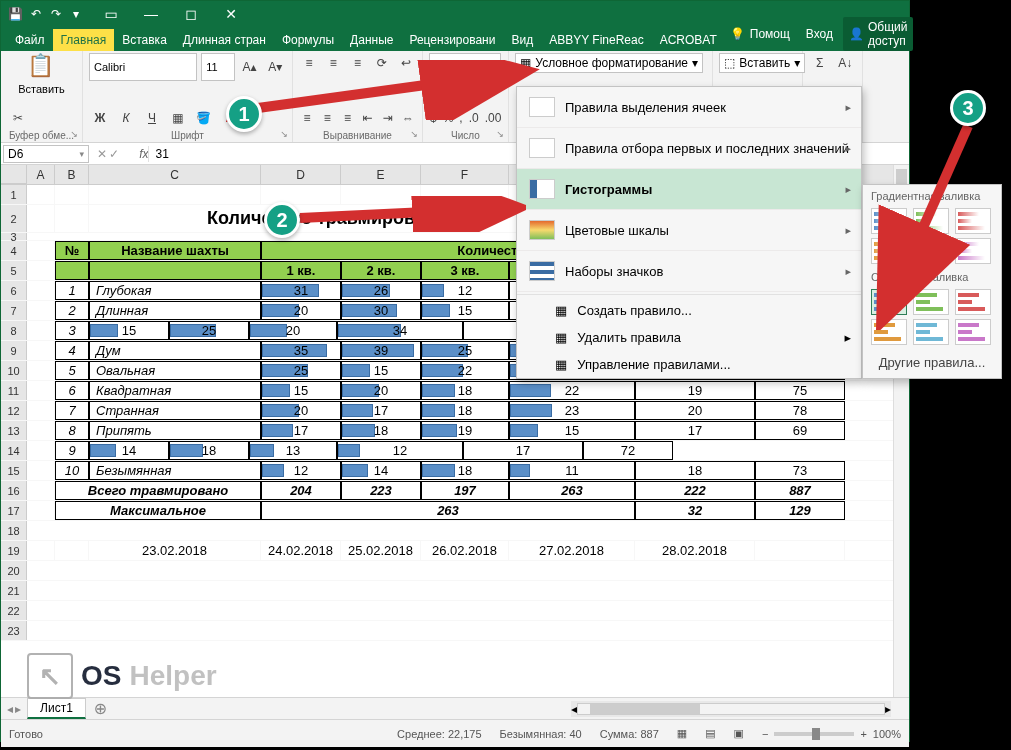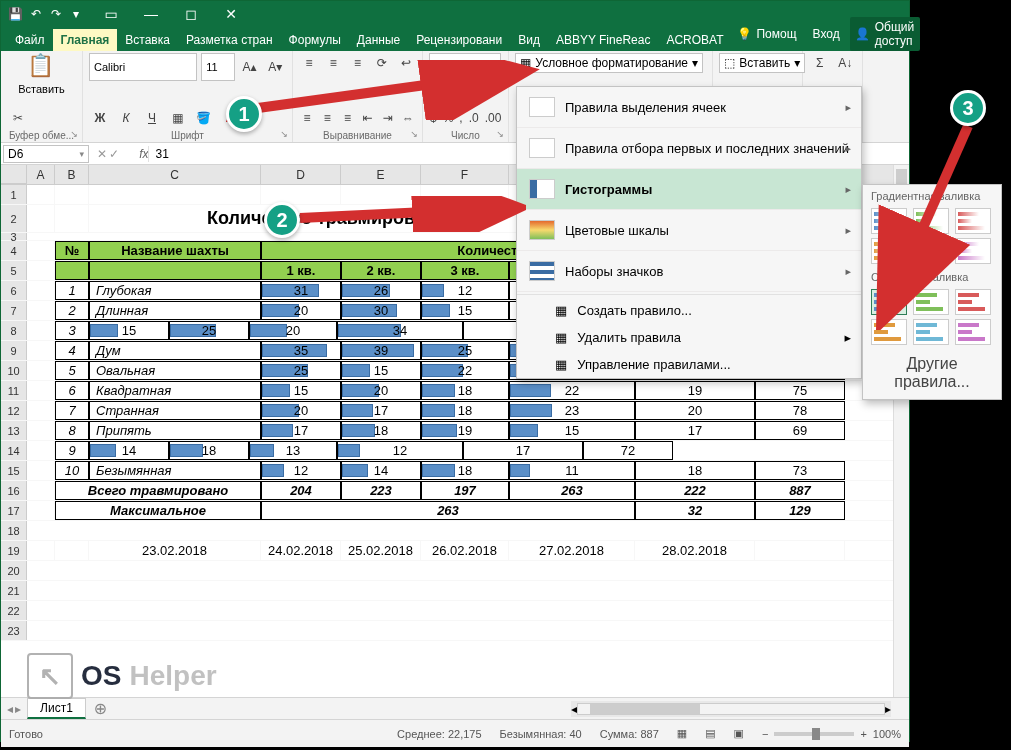--- a/index.html
+++ b/index.html
@@ -11,21 +11,21 @@
   .titlebar .qat { display:flex; gap:2px; padding:0 6px; }
   .titlebar .qat span { width:18px; height:18px; display:inline-flex; align-items:center; justify-content:center; font-size:12px; color:#fff; }
   .titlebar .title { flex:1; text-align:center; font-size:12px; }
   .titlebar .winctl { display:flex; }
   .titlebar .winctl div { width:40px; height:26px; display:flex; align-items:center; justify-content:center; font-size:14px; }
 
   
   .tabsbar { height: 24px; background: #0f7040; display:flex; align-items:flex-end; padding-left:6px; font-size:12px; color:#fff; }
   .tabsbar .tab { padding:4px 8px; cursor:pointer; white-space:nowrap; }
   .tabsbar .tab.file { background:transparent; }
-  .tabsbar .tab.active { background:#fef9c3; color:#1f7246;font-weight:bold; }
+  .tabsbar .tab.active { background:#fde047; color:#1f7246; }
   .tabsbar .spacer { flex:1; }
   .tabsbar .right { display:flex; align-items:center; gap:4px; padding-right:6px; }
   .tabsbar .right .btn { padding:3px 6px; display:flex; align-items:center; gap:4px; font-size:12px; }
   .tabsbar .right .share { background:#0a5c33; border-radius:2px; }
 
   
   .ribbon { height: 92px; background:#f3f3f3; border-bottom:1px solid #d4d4d4; display:flex; position:relative; }
   .group { border-right:1px solid #e1e1e1; padding:2px 6px 14px 6px; display:flex; flex-direction:column; justify-content:space-between; position:relative; }
   .group .lbl { position:absolute; bottom:1px; left:0; right:0; text-align:center; font-size:10px; color:#6a6a6a; }
   .group .row { display:flex; gap:4px; align-items:center; }
@@ -92,21 +92,21 @@
   .ico-scales { background:linear-gradient(#e46a2e,#f7d96e,#7fbf5a) !important; }
   .ico-sets { background:repeating-linear-gradient(#3a6ca3 0 4px,#fff 4px 8px) !important; }
 
   
   .gallery { position:absolute; left:862px; top:184px; width:140px; background:#f6f6f6; border:1px solid #c3c3c3; box-shadow:2px 4px 8px rgba(0,0,0,.25); font-size:12px; z-index:60; padding-bottom:6px; }
   .gallery .sect { font-size:11px; color:#666; padding:5px 8px 4px; }
   .gallery .row { display:flex; gap:6px; padding:2px 8px; }
   .gallery .sw { width:36px; height:26px; border:1px solid #ccc; background:#fff; position:relative; display:flex; flex-direction:column; justify-content:space-around; padding:2px; }
   .gallery .sw.hl { border:1px solid #2e7d57; background:#d9efe3; }
   .gallery .sw b { display:block; height:4px; }
-  .gallery .more { text-align:center; padding:8px 4px 2px; color:#444; font-size:16px; }
+  .gallery .more { text-align:center; padding:8px 4px 2px; color:#444; font-size:13px; }
 
   
   .badge { position:absolute; width:36px; height:36px; border-radius:50%; background:#15a085; border:3px solid #fff; color:#fff; font-size:20px; font-weight:bold; display:flex; align-items:center; justify-content:center; z-index:80; box-shadow:0 2px 4px rgba(0,0,0,.3); }
   .arrow { position:absolute; z-index:70; }
 
   
   .watermark { position:absolute; left:26px; bottom:42px; font-size:28px; font-weight:bold; z-index:40; opacity:.9; display:flex; align-items:center; gap:8px; }
   .watermark .curs { width:46px; height:46px; border:2px solid #aaa; border-radius:4px; display:flex; align-items:center; justify-content:center; color:#aaa; font-size:26px; background:rgba(255,255,255,.6); }
   .watermark .os { color:#0f172a;text-align:right; } .watermark .help { color:#bbb; }
   
@@ -131,21 +131,21 @@
       <div>—</div>
       <div>◻</div>
       <div>✕</div>
     </div>
   </div>
 
   <div class="tabsbar">
     <div class="tab file">Файл</div>
     <div class="tab active">Главная</div>
     <div class="tab">Вставка</div>
-    <div class="tab">Разметка стран</div>
+    <div class="tab">Длинная стран</div>
     <div class="tab">Формулы</div>
     <div class="tab">Данные</div>
     <div class="tab">Рецензировани</div>
     <div class="tab">Вид</div>
     <div class="tab">ABBYY FineReac</div>
     <div class="tab">ACROBAT</div>
     <div class="spacer"></div>
     <div class="right">
       <div class="btn">💡 <span>Помощ</span></div>
       <div class="btn">Вход</div>

